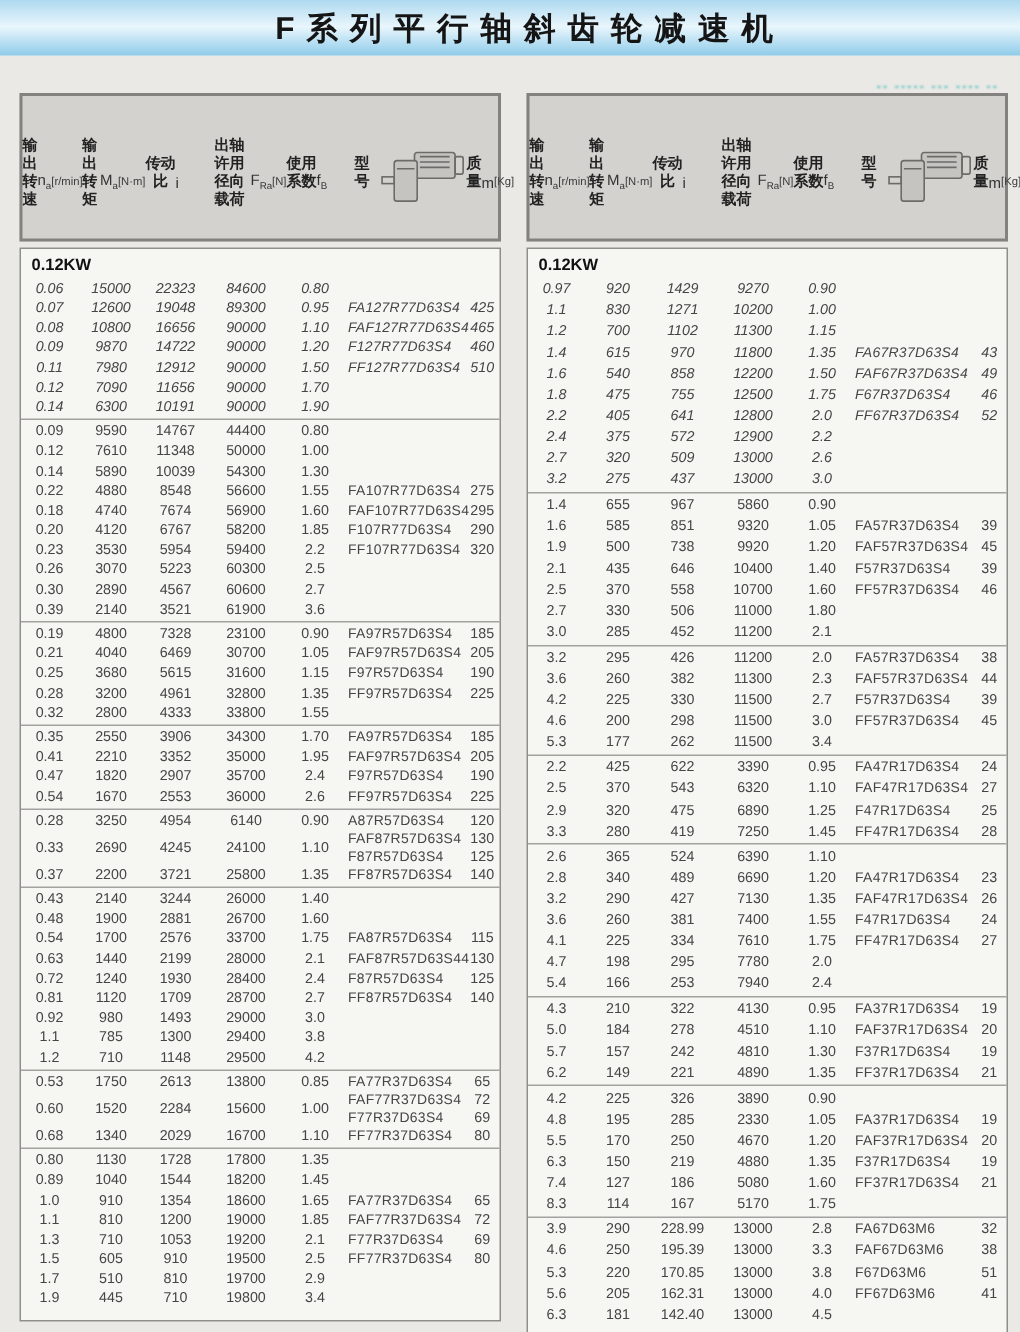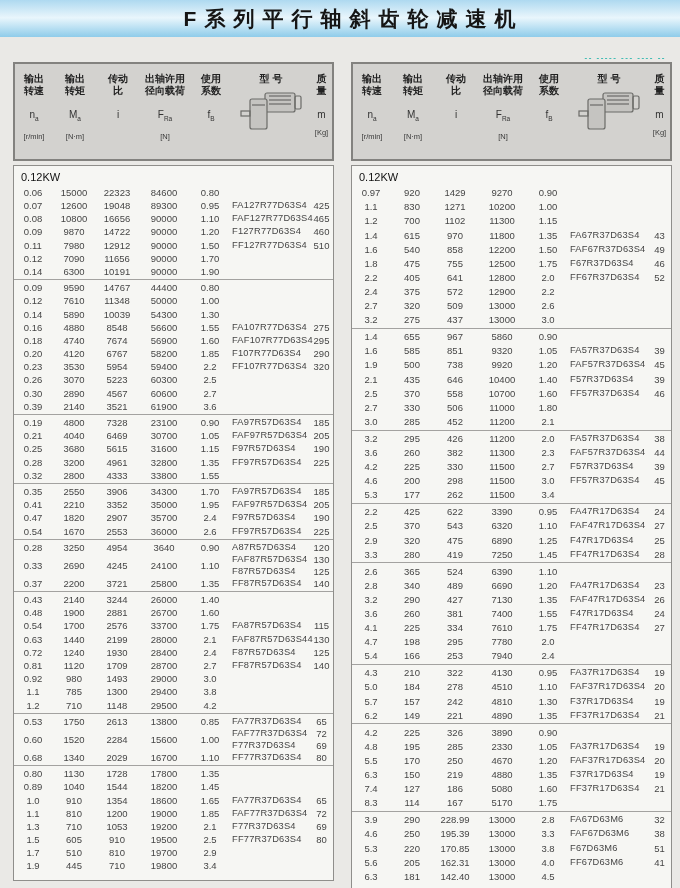--- a/index.html
+++ b/index.html
@@ -31,42 +31,42 @@
     display:grid;
     grid-template-columns:38px 44px 42px 52px 40px 80px 1fr;
   }
   
   .hdr-box{
     background:#d3d2cf;
     border:2px solid #83827f;
     height:99px;box-sizing:border-box;
     padding-top:9px;
   }
-  .hcell{display:flex;flex-direction:column;align-items:center;}
+  .hcell{display:flex;flex-direction:row;align-items:center;}
   .hname{
     font-size:10px;font-weight:bold;color:#222;
     white-space:pre-line;text-align:center;line-height:12px;
   }
   .hsym{font-size:10px;color:#333;margin-top:12px;line-height:11px;}
   .hsym sub{font-size:6.5px;}
   .hunit{font-size:7.5px;color:#3a3a3a;margin-top:8px;}
   .reducer{margin-top:2px;}
   
   .body-box{
     background:#f6f6f3;
     border:1.5px solid #8f8e8b;
     margin-top:4px;
     padding:2px 0 6px;
   }
   .section-label{
-    font-size:11px;font-weight:normal;color:#111;
+    font-size:11px;font-weight:bold;color:#111;
     padding:3px 0 2px 7px;
   }
   .group{border-top:1px solid #a3a2a0;padding:1px 0;}
-  .group:first-of-type{border-top:none;}
+  .group:first-of-type{border-top:none;font-style:italic;}
   .row{min-height:13.2px;align-items:center;}
   .t1 .row{min-height:13.2px;}
   .t2 .row{min-height:14.1px;}
   .cell{
     font-size:9.5px;color:#454545;text-align:center;
     line-height:11.5px;white-space:pre-line;
   }
   .cell.model{text-align:left;font-size:9.3px;letter-spacing:0.2px;padding-left:2px;}
   svg .ln{stroke:#6b6b68;stroke-width:1.2;fill:none;}
   svg .fill{fill:#c5c4c1;}
@@ -220,21 +220,21 @@
             <div class="row grid">
               <span class="cell">0.14</span>
               <span class="cell">5890</span>
               <span class="cell">10039</span>
               <span class="cell">54300</span>
               <span class="cell">1.30</span>
               <span class="cell model"></span>
               <span class="cell mass"></span>
             </div>
             <div class="row grid">
-              <span class="cell">0.16</span>
+              <span class="cell">0.22</span>
               <span class="cell">4880</span>
               <span class="cell">8548</span>
               <span class="cell">56600</span>
               <span class="cell">1.55</span>
               <span class="cell model">FA107R77D63S4</span>
               <span class="cell mass">275</span>
             </div>
             <div class="row grid">
               <span class="cell">0.18</span>
               <span class="cell">4740</span>
@@ -373,21 +373,21 @@
               <span class="cell">2.6</span>
               <span class="cell model">FF97R57D63S4</span>
               <span class="cell mass">225</span>
             </div>
           </div>
           <div class="group">
             <div class="row grid">
               <span class="cell">0.28</span>
               <span class="cell">3250</span>
               <span class="cell">4954</span>
-              <span class="cell">3640</span>
+              <span class="cell">6140</span>
               <span class="cell">0.90</span>
               <span class="cell model">A87R57D63S4</span>
               <span class="cell mass">120</span>
             </div>
             <div class="row grid">
               <span class="cell">0.33</span>
               <span class="cell">2690</span>
               <span class="cell">4245</span>
               <span class="cell">24100</span>
               <span class="cell">1.10</span>

